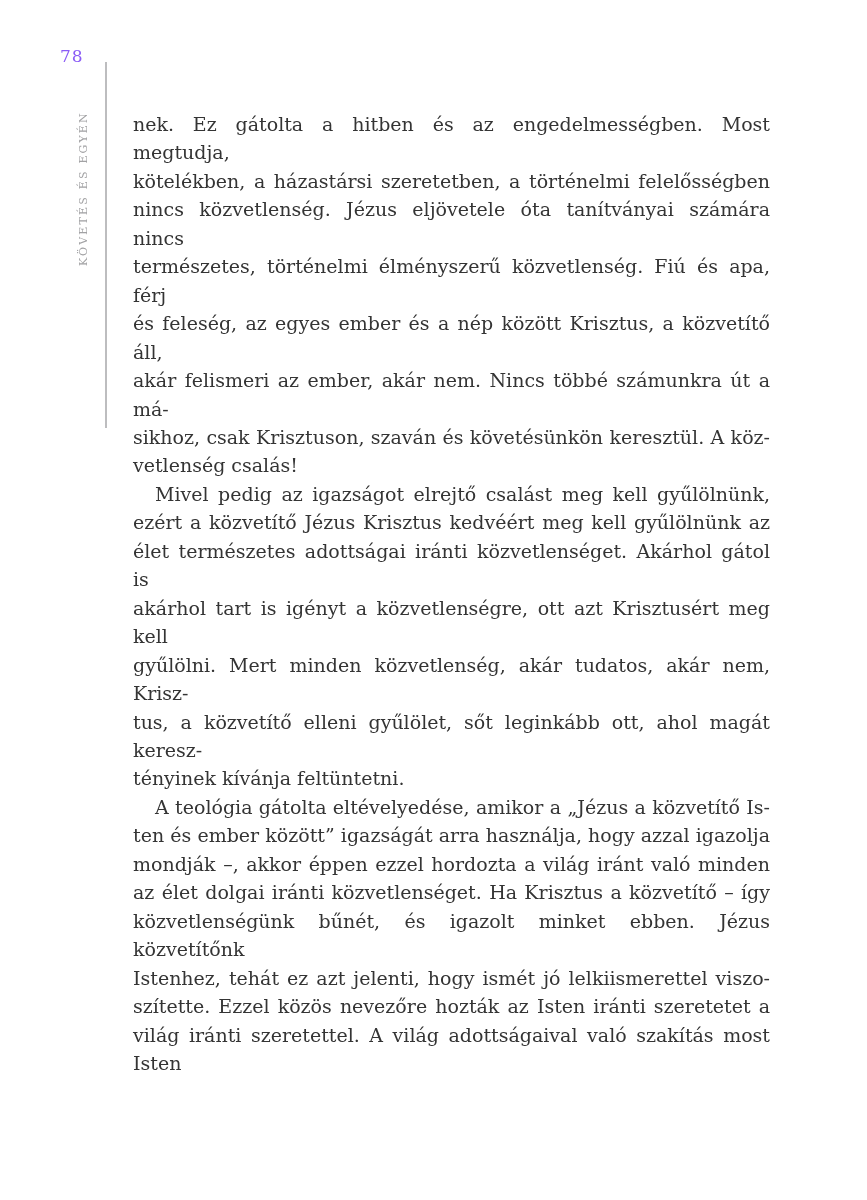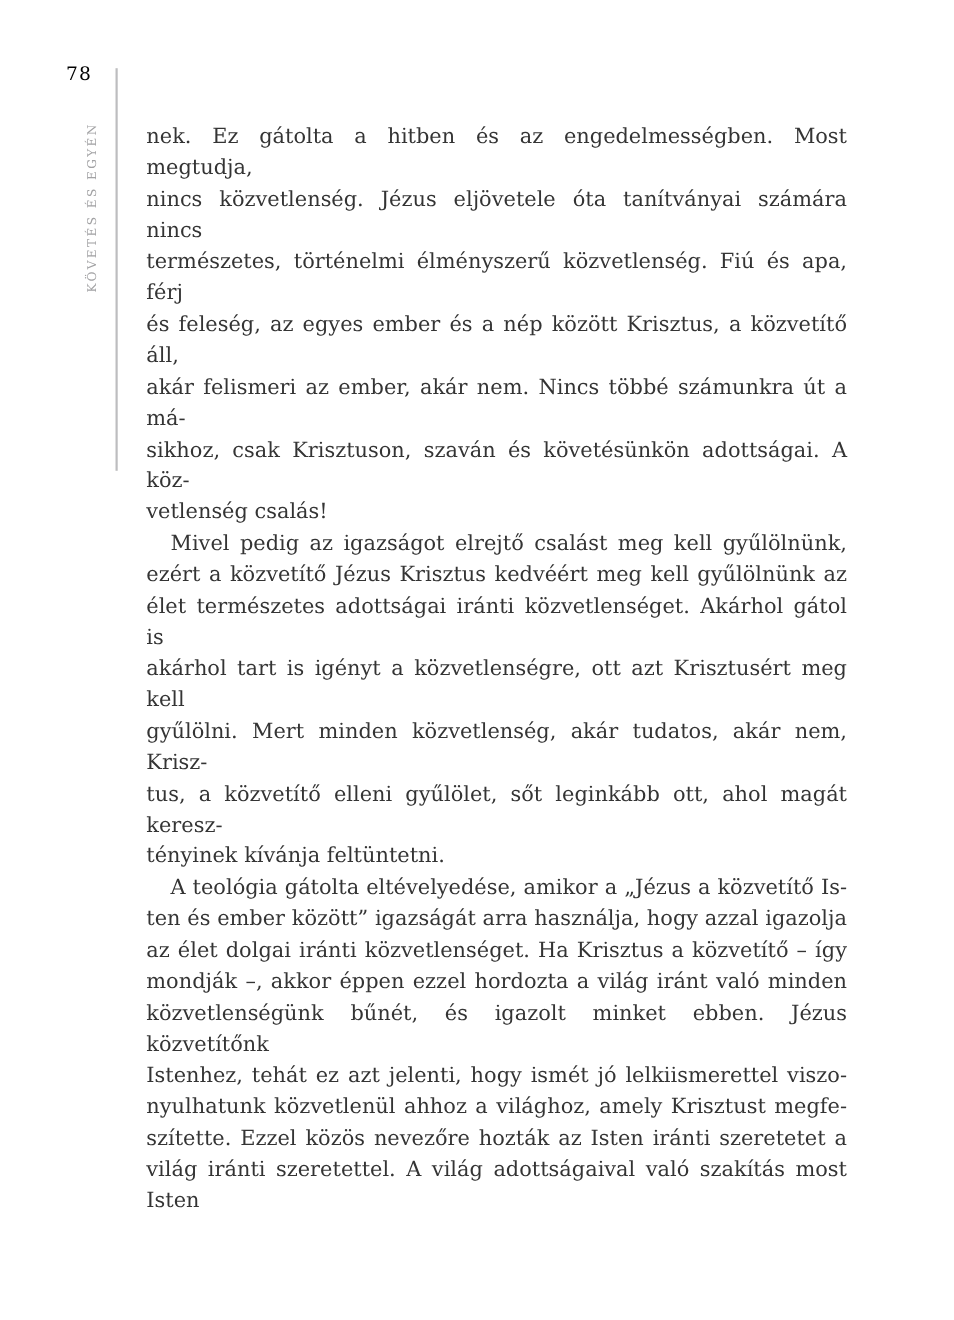--- a/index.html
+++ b/index.html
@@ -11,24 +11,24 @@
     position: relative;
     width: 867px;
     height: 1200px;
     background: #ffffff;
     overflow: hidden;
     font-family: "DejaVu Serif", serif;
   }
   .page-number {
     position: absolute;
     left: 60px;
-    top: 58px;
+    top: 46px;
     font-size: 17px;
     letter-spacing: 1px;
-    color: #000000;
+    color: #8b5cf6;
   }
   .margin-rule {
     position: absolute;
     left: 105px;
     top: 62px;
     width: 2px;
     height: 366px;
     background: #bdbdbf;
   }
   .margin-label {
@@ -68,41 +68,41 @@
 </head>
 <body>
 
 <div class="page">
   <div class="page-number">78</div>
   <div class="margin-rule"></div>
   <div class="margin-label">KÖVETÉS ÉS EGYÉN</div>
   <div class="text-column">
       <div class="paragraph">
         <div class="line">nek. Ez gátolta a hitben és az engedelmességben. Most megtudja,</div>
+        <div class="line">kötelékben, a házastársi szeretetben, a történelmi felelősségben</div>
         <div class="line">nincs közvetlenség. Jézus eljövetele óta tanítványai számára nincs</div>
         <div class="line">természetes, történelmi élményszerű közvetlenség. Fiú és apa, férj</div>
         <div class="line">és feleség, az egyes ember és a nép között Krisztus, a közvetítő áll,</div>
         <div class="line">akár felismeri az ember, akár nem. Nincs többé számunkra út a má-</div>
-        <div class="line">sikhoz, csak Krisztuson, szaván és követésünkön adottságai. A köz-</div>
+        <div class="line">sikhoz, csak Krisztuson, szaván és követésünkön keresztül. A köz-</div>
         <div class="line last">vetlenség csalás!</div>
       </div>
       <div class="paragraph">
         <div class="line indent">Mivel pedig az igazságot elrejtő csalást meg kell gyűlölnünk,</div>
         <div class="line">ezért a közvetítő Jézus Krisztus kedvéért meg kell gyűlölnünk az</div>
         <div class="line">élet természetes adottságai iránti közvetlenséget. Akárhol gátol is</div>
         <div class="line">akárhol tart is igényt a közvetlenségre, ott azt Krisztusért meg kell</div>
         <div class="line">gyűlölni. Mert minden közvetlenség, akár tudatos, akár nem, Krisz-</div>
         <div class="line">tus, a közvetítő elleni gyűlölet, sőt leginkább ott, ahol magát keresz-</div>
         <div class="line last">tényinek kívánja feltüntetni.</div>
       </div>
       <div class="paragraph">
         <div class="line indent">A teológia gátolta eltévelyedése, amikor a „Jézus a közvetítő Is-</div>
         <div class="line">ten és ember között” igazságát arra használja, hogy azzal igazolja</div>
+        <div class="line">mondják –, akkor éppen ezzel hordozta a világ iránt való minden</div>
         <div class="line">az élet dolgai iránti közvetlenséget. Ha Krisztus a közvetítő – így</div>
-        <div class="line">mondják –, akkor éppen ezzel hordozta a világ iránt való minden</div>
         <div class="line">közvetlenségünk bűnét, és igazolt minket ebben. Jézus közvetítőnk</div>
         <div class="line">Istenhez, tehát ez azt jelenti, hogy ismét jó lelkiismerettel viszo-</div>
-        <div class="line">nyulhatunk közvetlenül ahhoz a világhoz, amely Krisztust megfe-</div>
         <div class="line">szítette. Ezzel közös nevezőre hozták az Isten iránti szeretetet a</div>
         <div class="line">világ iránti szeretettel. A világ adottságaival való szakítás most Isten</div>
       </div>
     </div>
 </div>
 
 </body></html>

